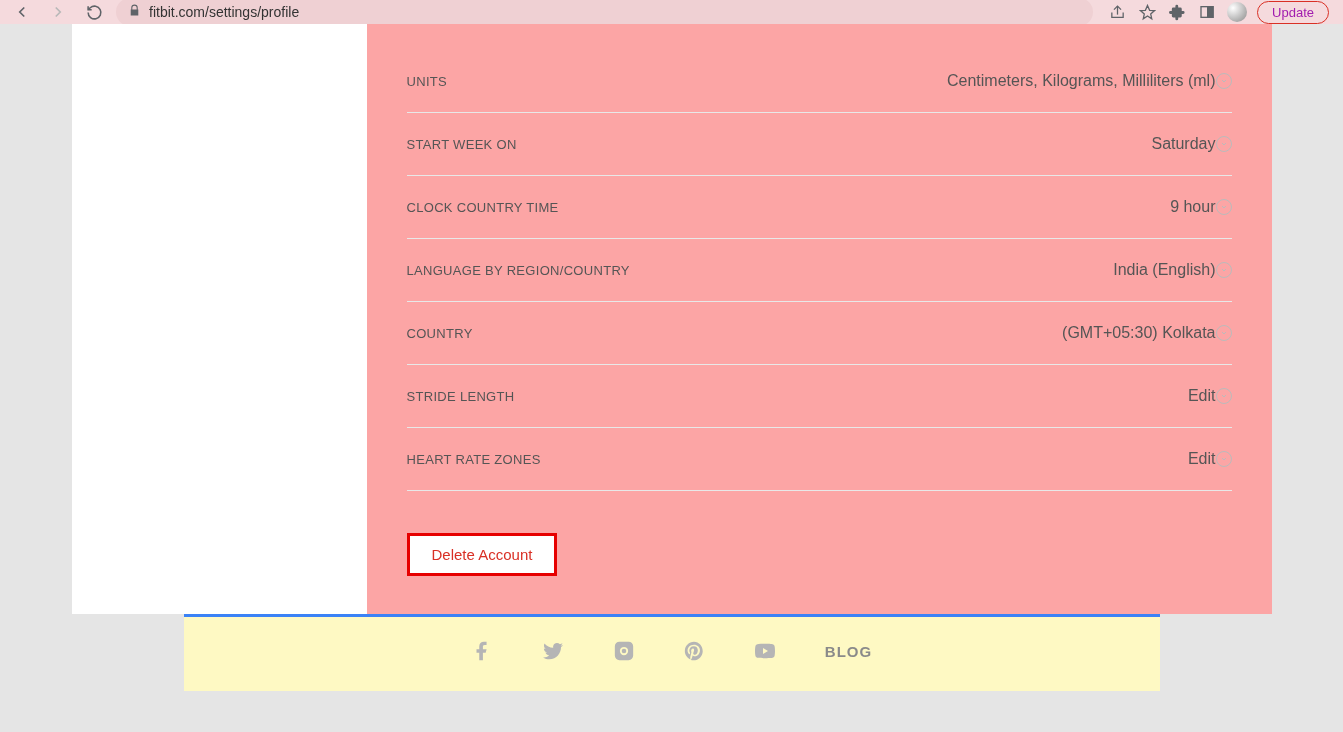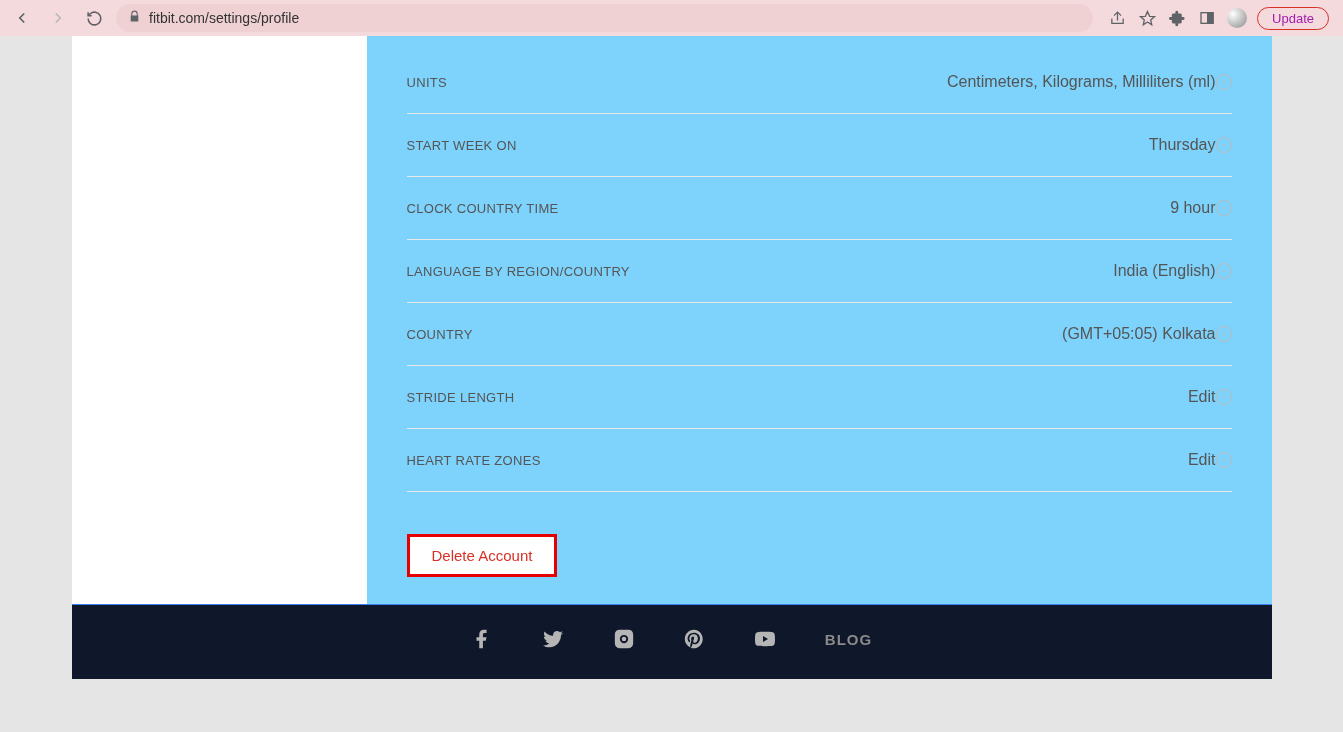--- a/index.html
+++ b/index.html
@@ -1,19 +1,19 @@
 <!DOCTYPE html>
 <html><head>
   <meta charset="utf-8">
   <style>
     * { margin: 0; padding: 0; box-sizing: border-box; }
     body { font-family: -apple-system, BlinkMacSystemFont, "Segoe UI", Arial, sans-serif; background: #e5e5e5; width: 1343px; }
     
     .browser-bar {
-      height: 36px;
+      height: 24px;
       background: #f5dadd;
       display: flex;
       align-items: center;
       padding: 0 8px;
       gap: 8px;
     }
     .nav-btn {
       width: 28px; height: 28px;
       display: flex; align-items: center; justify-content: center;
       color: #5f6368; cursor: pointer;
@@ -46,21 +46,21 @@
     }
     .avatar { width:20px; height:20px; border-radius:50%; background: radial-gradient(circle at 30% 30%, #fff, #888); }
 
     .page-container {
       width: 1200px;
       margin: 0 auto;
       background: #fff;
       display: flex;
     }
     .left-col { width: 295px; background:#fff; }
-    .main-col { flex: 1; background:#7dd3fc; padding: 5px 40px; }
+    .main-col { flex: 1; background:#fca5a5; padding: 16px 40px; }
 
     .setting-row {
       display: flex;
       align-items: center;
       justify-content: space-between;
       border-bottom: 1px solid #e8e8e8;
       padding: 22px 0;
     }
     .setting-row:first-child { border-top: 1px solid #e8e8e8; }
     .setting-label {
@@ -109,24 +109,24 @@
       color: #fff;
       border: none;
       padding: 12px 0;
       font-size: 16px;
       font-weight: 600;
       cursor: pointer;
       text-align: center;
     }
 
     .footer {
-      width: 1200px;
+      width: 976px;
       margin: 0 auto;
-      background: #0f172a;
-      border-top: 1px solid #3b82f6;
+      background: #fef9c3;
+      border-top: 3px solid #3b82f6;
       display: flex;
       align-items: center;
       justify-content: center;
       gap: 48px;
       padding: 22px 0 28px 0;
     }
     .footer .ficon { color: #b5b5b5; cursor:pointer; display:flex; align-items:center; justify-content:center; }
     .footer .blog { color: #8a8a8a; font-weight:600; letter-spacing:1px; font-size:15px; }
     .spacer-top { height: 10px; }
   </style>
@@ -200,21 +200,21 @@
             <svg viewBox="0 0 24 24" fill="none" stroke="currentColor" stroke-width="3">
               <polyline points="6 9 12 15 18 9"></polyline>
             </svg>
           </span>
       </div>
     </div>
 
     <div class="setting-row">
       <div class="setting-label">START WEEK ON</div>
       <div class="setting-value-wrap">
-        <span class="setting-value">Thursday</span>
+        <span class="setting-value">Saturday</span>
         <span class="chevron-circle">
             <svg viewBox="0 0 24 24" fill="none" stroke="currentColor" stroke-width="3">
               <polyline points="6 9 12 15 18 9"></polyline>
             </svg>
           </span>
       </div>
     </div>
 
     <div class="setting-row">
       <div class="setting-label">CLOCK COUNTRY TIME</div>
@@ -236,21 +236,21 @@
             <svg viewBox="0 0 24 24" fill="none" stroke="currentColor" stroke-width="3">
               <polyline points="6 9 12 15 18 9"></polyline>
             </svg>
           </span>
       </div>
     </div>
 
     <div class="setting-row">
       <div class="setting-label">COUNTRY</div>
       <div class="setting-value-wrap">
-        <span class="setting-value">(GMT+05:05) Kolkata</span>
+        <span class="setting-value">(GMT+05:30) Kolkata</span>
         <span class="chevron-circle">
             <svg viewBox="0 0 24 24" fill="none" stroke="currentColor" stroke-width="3">
               <polyline points="6 9 12 15 18 9"></polyline>
             </svg>
           </span>
       </div>
     </div>
 
 
     <div class="setting-row">

